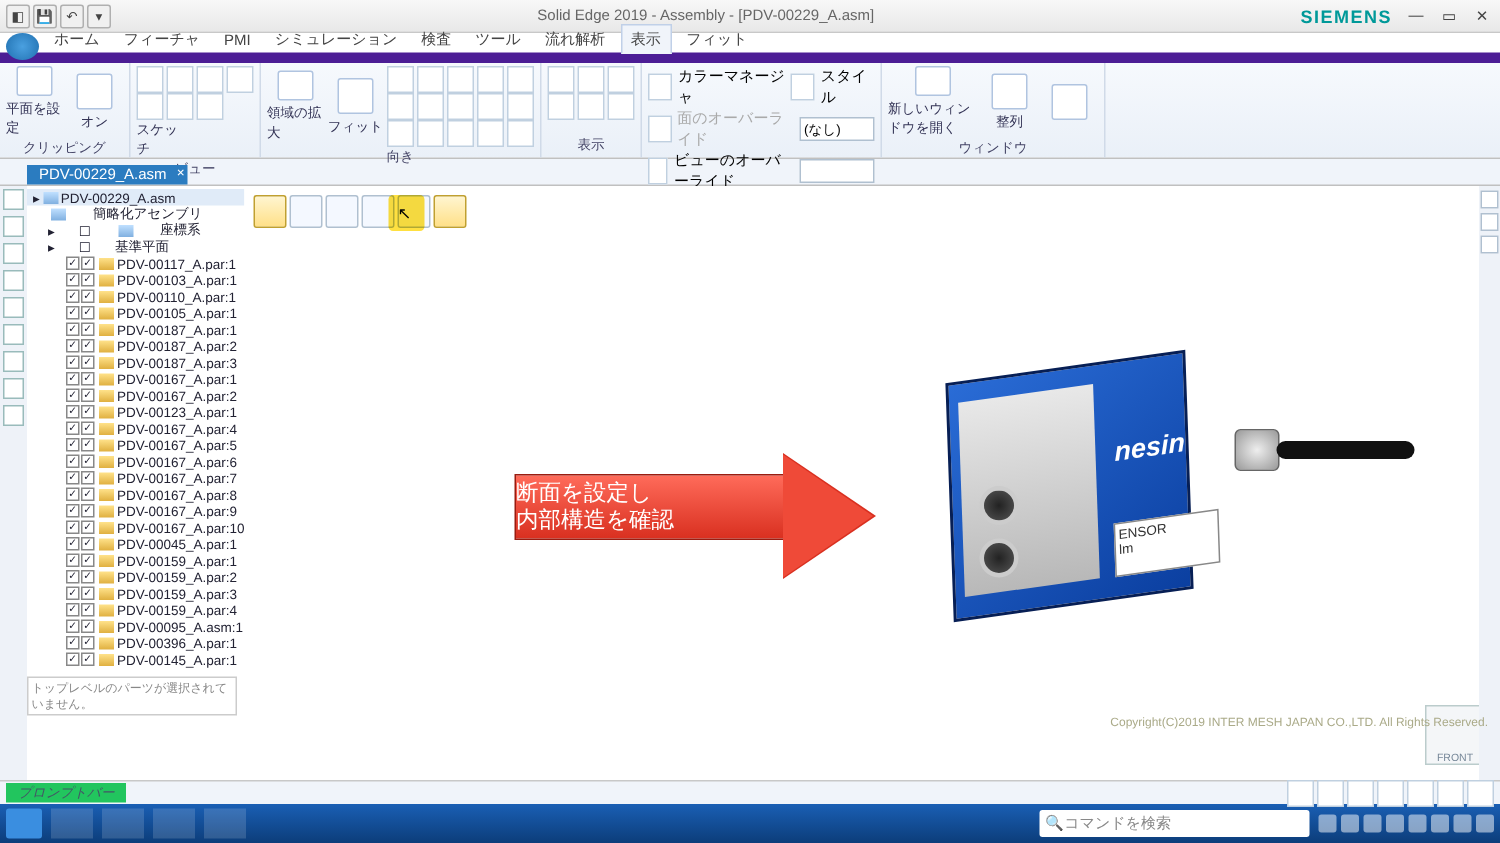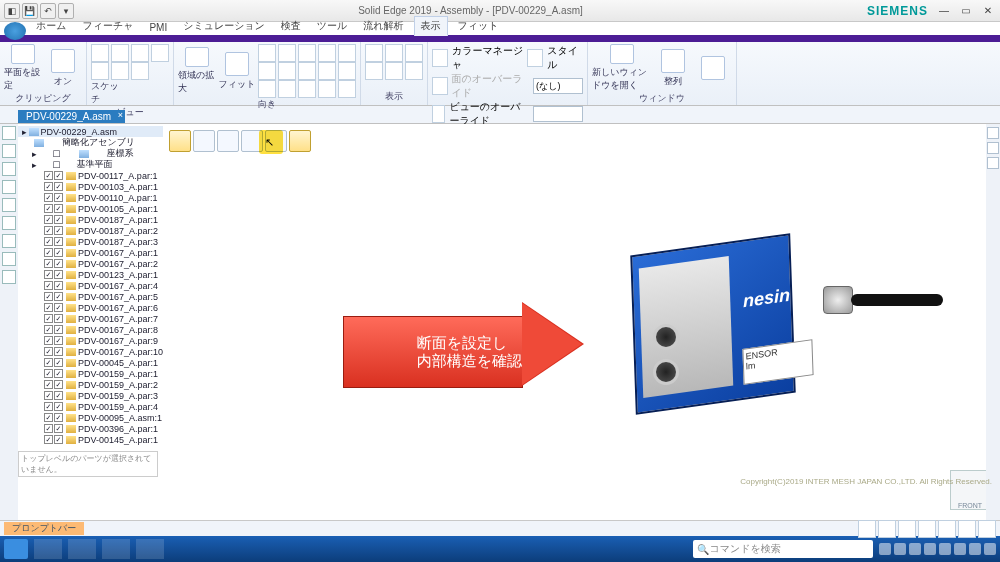--- a/index.html
+++ b/index.html
@@ -53,42 +53,42 @@
 
 
 .viewport { flex: 1; background: #fff; position: relative; overflow: hidden; }
 .float-toolbar { position: absolute; top: 6px; left: 6px; display: flex; gap: 2px; }
 .float-toolbar .fb { width: 22px; height: 22px; border: 1px solid #c0a030; background: linear-gradient(#fff5d0,#ffe088); border-radius: 2px; }
 .float-toolbar .fb.norm { border-color: #b0c0d0; background: #f4f8ff; }
 .cursor-hl { position: absolute; width: 24px; height: 24px; background: #ffe040; border-radius: 3px; mix-blend-mode: multiply; }
 
 
 .callout { position: absolute; left: 180px; top: 192px; }
-.callout .shaft { width: 180px; height: 72px; background: linear-gradient(#ff6b5a,#d93020); border: 1px solid #9a1c10; display: flex; align-items: center; justify-content: flex-end; color: #fff; font-size: 15px; line-height: 18px; font-weight: 500; }
+.callout .shaft { width: 180px; height: 44px; background: linear-gradient(#ff6b5a,#d93020); border: 1px solid #9a1c10; display: flex; align-items: center; justify-content: flex-start; color: #fff; font-size: 15px; line-height: 18px; font-weight: 500; }
 .callout .head { position: absolute; left: 179px; top: -14px; width: 0; height: 0; border-top: 42px solid transparent; border-bottom: 42px solid transparent; border-left: 62px solid #d93020; }
 .callout .head2 { position: absolute; left: 179px; top: -13px; width: 0; height: 0; border-top: 41px solid transparent; border-bottom: 41px solid transparent; border-left: 60px solid #ef4a38; }
 
 
 .part { position: absolute; left: 430px; top: 90px; width: 300px; height: 250px; }
 .part .body { position: absolute; left: 40px; top: 30px; width: 160px; height: 160px; background: linear-gradient(145deg,#2a6cd6,#0b3fa0); transform: skewY(-6deg) rotate(-2deg); border: 2px solid #071f55; }
 .part .cut { position: absolute; left: 48px; top: 48px; width: 90px; height: 130px; background: linear-gradient(#e8e8e8,#b8b8b8); transform: skewY(-6deg) rotate(-2deg); }
 .part .label { position: absolute; left: 150px; top: 130px; width: 70px; height: 36px; background: #fff; border: 1px solid #888; font-size: 9px; padding: 2px; color: #333; transform: skewY(-6deg) rotate(-2deg); }
 .part .brand { position: absolute; left: 150px; top: 74px; color: #fff; font-size: 18px; font-style: italic; font-weight: 700; transform: skewY(-6deg) rotate(-2deg); }
 .part .cable { position: absolute; left: 230px; top: 68px; width: 120px; height: 36px; }
 .part .nut { position: absolute; left: 0; top: 4px; width: 30px; height: 28px; background: radial-gradient(#eee,#999); border: 1px solid #666; border-radius: 4px; }
 .part .wire { position: absolute; left: 28px; top: 12px; width: 92px; height: 12px; background: #111; border-radius: 6px; }
 .part .hole { position: absolute; width: 26px; height: 26px; background: radial-gradient(#222,#555); border-radius: 50%; border: 3px solid #ccc; }
 
 .viewcube { position: absolute; right: 10px; bottom: 10px; width: 40px; height: 40px; border: 1px solid #bcc; background: #f4f6f8; font-size: 7px; display: flex; align-items: flex-end; justify-content: center; color: #789; }
 .rside { position: absolute; right: 0; top: 0; width: 14px; height: 100%; background: #eef2f8; }
 .rside .rs { width: 12px; height: 12px; margin: 3px auto; border: 1px solid #b0c0d0; background: #fff; }
 
 
 .statusbar { height: 16px; background: #f0f4fa; border-top: 1px solid #c8c8c8; display: flex; align-items: center; font-size: 9px; color: #456; }
-.statusbar .sb-tab { background: #fdba74; padding: 0 8px; margin-left: 4px; }
+.statusbar .sb-tab { background: #22c55e; padding: 0 8px; margin-left: 4px; font-style: italic; }
 .copyright { position: absolute; right: 8px; bottom: 34px; font-size: 8px; color: #aa8; }
 
 
 .taskbar { height: 26px; background: linear-gradient(#1a5fb4,#0c3d7a); display: flex; align-items: center; color: #fff; font-size: 10px; padding: 0 4px; gap: 6px; }
 .taskbar .start { width: 24px; height: 20px; background: #3a8ee0; border-radius: 2px; }
 .taskbar .tb-item { width: 28px; height: 20px; background: rgba(255,255,255,.15); }
 .taskbar .search { margin-left: auto; width: 180px; height: 18px; background: #fff; border-radius: 2px; display: flex; align-items: center; padding: 0 4px; color: #888; }
 .taskbar .tray { display: flex; gap: 3px; align-items: center; }
 .taskbar .tray .ti { width: 12px; height: 12px; background: rgba(255,255,255,.5); border-radius: 2px; }
 </style>

